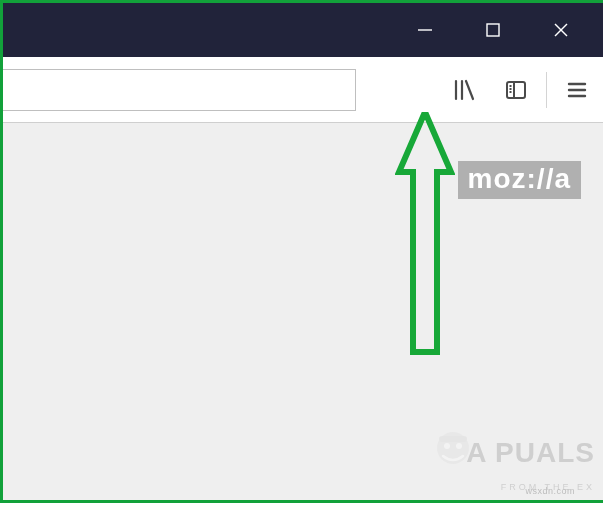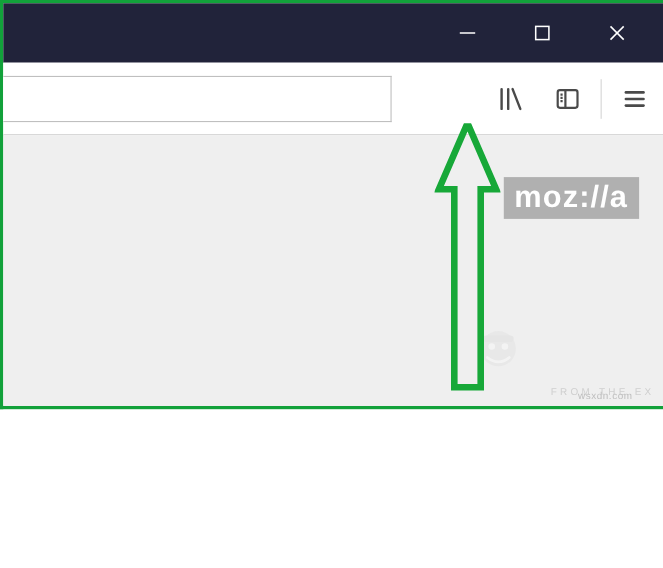--- a/index.html
+++ b/index.html
@@ -1,20 +1,20 @@
 <!DOCTYPE html>
 <html><head>
 <meta charset="utf-8">
 <style>
   * { box-sizing: border-box; margin: 0; padding: 0; }
   html, body { width: 603px; height: 516px; overflow: hidden; font-family: sans-serif; background: #fff; }
 
   .outer-green {
     width: 603px;
-    height: 372px;
+    height: 503px;
     border: 3px solid #12a13a;
     border-right-width: 0;
     position: relative;
     background: #fff;
   }
 
   .title-bar {
     height: 54px;
     background: #21233a; 
     display: flex;
@@ -200,20 +200,21 @@
     <div class="mozilla-badge">moz://a</div>
 
     <svg class="wm-logo" width="60" height="60" viewBox="0 0 60 60">
       <circle cx="30" cy="22" r="16" fill="#d9d9d9"></circle>
       <circle cx="24" cy="20" r="3" fill="#fff"></circle>
       <circle cx="36" cy="20" r="3" fill="#fff"></circle>
       <path d="M20 30 Q30 38 40 30" stroke="#fff" stroke-width="2.5" fill="none" stroke-linecap="round"></path>
       <rect x="16" y="10" width="28" height="6" rx="3" fill="#d0d0d0"></rect>
     </svg>
     <div class="watermark">
+      <div class="wm-main">A  PUALS</div>
       <div class="wm-sub">FROM  THE  EX</div>
     </div>
     <div class="wsxdn">wsxdn.com</div>
   </div>
 
   <svg class="arrow-overlay" width="60" height="250" viewBox="0 0 60 250">
     <polygon points="30,0 4,60 18,60 18,240 42,240 42,60 56,60" fill="none" stroke="#17a838" stroke-width="6" stroke-linejoin="miter"></polygon>
   </svg>
 
 </div>

